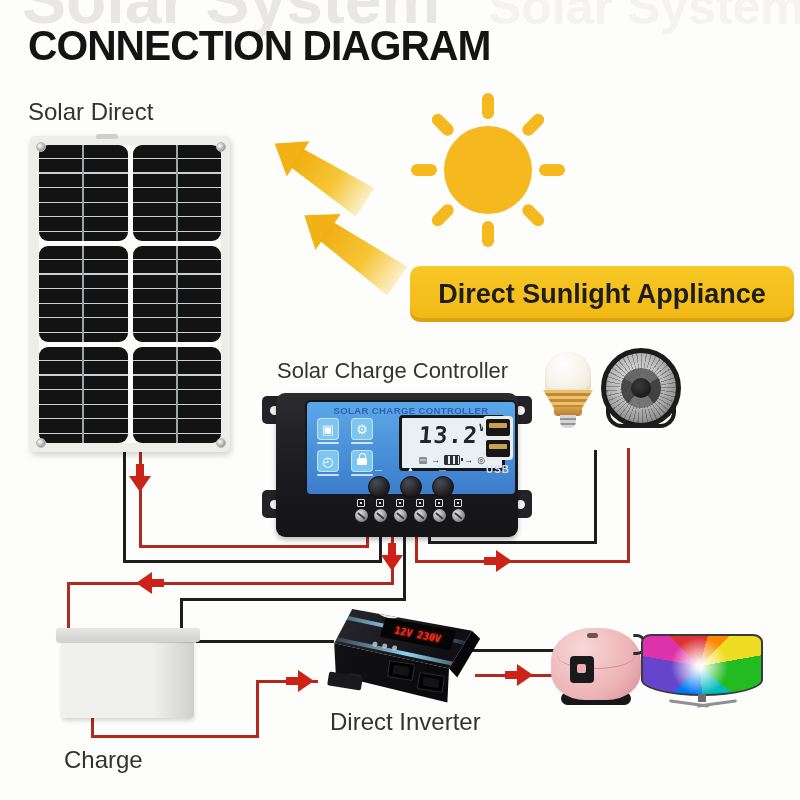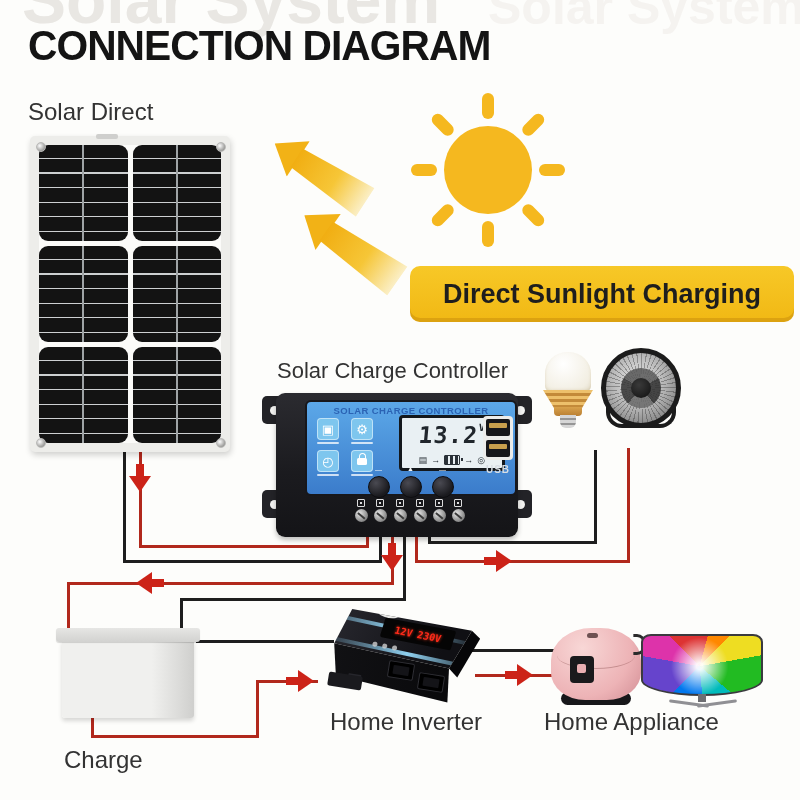--- a/index.html
+++ b/index.html
@@ -144,22 +144,21 @@
 
 <div id="stage">
 
   <div class="watermark">Solar System</div>
   <div class="watermark2">Solar System</div>
   <div class="main-title">CONNECTION DIAGRAM</div>
 
   <div class="lbl lbl-panels">Solar Direct</div>
   <div class="lbl lbl-controller">Solar Charge Controller</div>
   <div class="lbl lbl-battery">Charge</div>
-  <div class="lbl lbl-inverter">Home Inverter</div>
-  <div class="lbl lbl-appliance">Home Appliance</div>
+  <div class="lbl lbl-inverter">Direct Inverter</div>
 
   <div class="sun">
     <div class="sun-disc"></div>
     <div class="ray" style="transform:rotate(0deg) translateY(-64px);"></div>
     <div class="ray" style="transform:rotate(45deg) translateY(-64px);"></div>
     <div class="ray" style="transform:rotate(90deg) translateY(-64px);"></div>
     <div class="ray" style="transform:rotate(135deg) translateY(-64px);"></div>
     <div class="ray" style="transform:rotate(180deg) translateY(-64px);"></div>
     <div class="ray" style="transform:rotate(225deg) translateY(-64px);"></div>
     <div class="ray" style="transform:rotate(270deg) translateY(-64px);"></div>
@@ -182,21 +181,21 @@
         <linearGradient id="yg2" x1="0" y1="0" x2="1" y2="0">
       <stop offset="0" stop-color="#F1AE12"></stop>
           <stop offset="0.55" stop-color="#F6C637"></stop>
           <stop offset="1" stop-color="#FBEFC6"></stop>
     </linearGradient>
       </defs>
     <polygon points="0,22 29,0 29,44" fill="#F2B216"></polygon>
     <polygon points="27,11 114,5 114,40 27,34" fill="url(#yg2)"></polygon>
   </svg>
 
-  <div class="banner">Direct Sunlight Charging</div>
+  <div class="banner">Direct Sunlight Appliance</div>
 
   <div class="wire black" style="left:123px;top:449px;width:3px;height:114px;"></div>
   <div class="wire black" style="left:123px;top:560px;width:259px;height:3px;"></div>
   <div class="wire black" style="left:379px;top:531px;width:3px;height:32px;"></div>
   <div class="wire red" style="left:139px;top:449px;width:3px;height:99px;"></div>
   <div class="wire red" style="left:139px;top:545px;width:230px;height:3px;"></div>
   <div class="wire red" style="left:366px;top:531px;width:3px;height:17px;"></div>
   <div class="ar ar-down" style="left:129px;top:464px;"></div>
 
   <div class="wire red" style="left:391px;top:531px;width:3px;height:54px;"></div>

